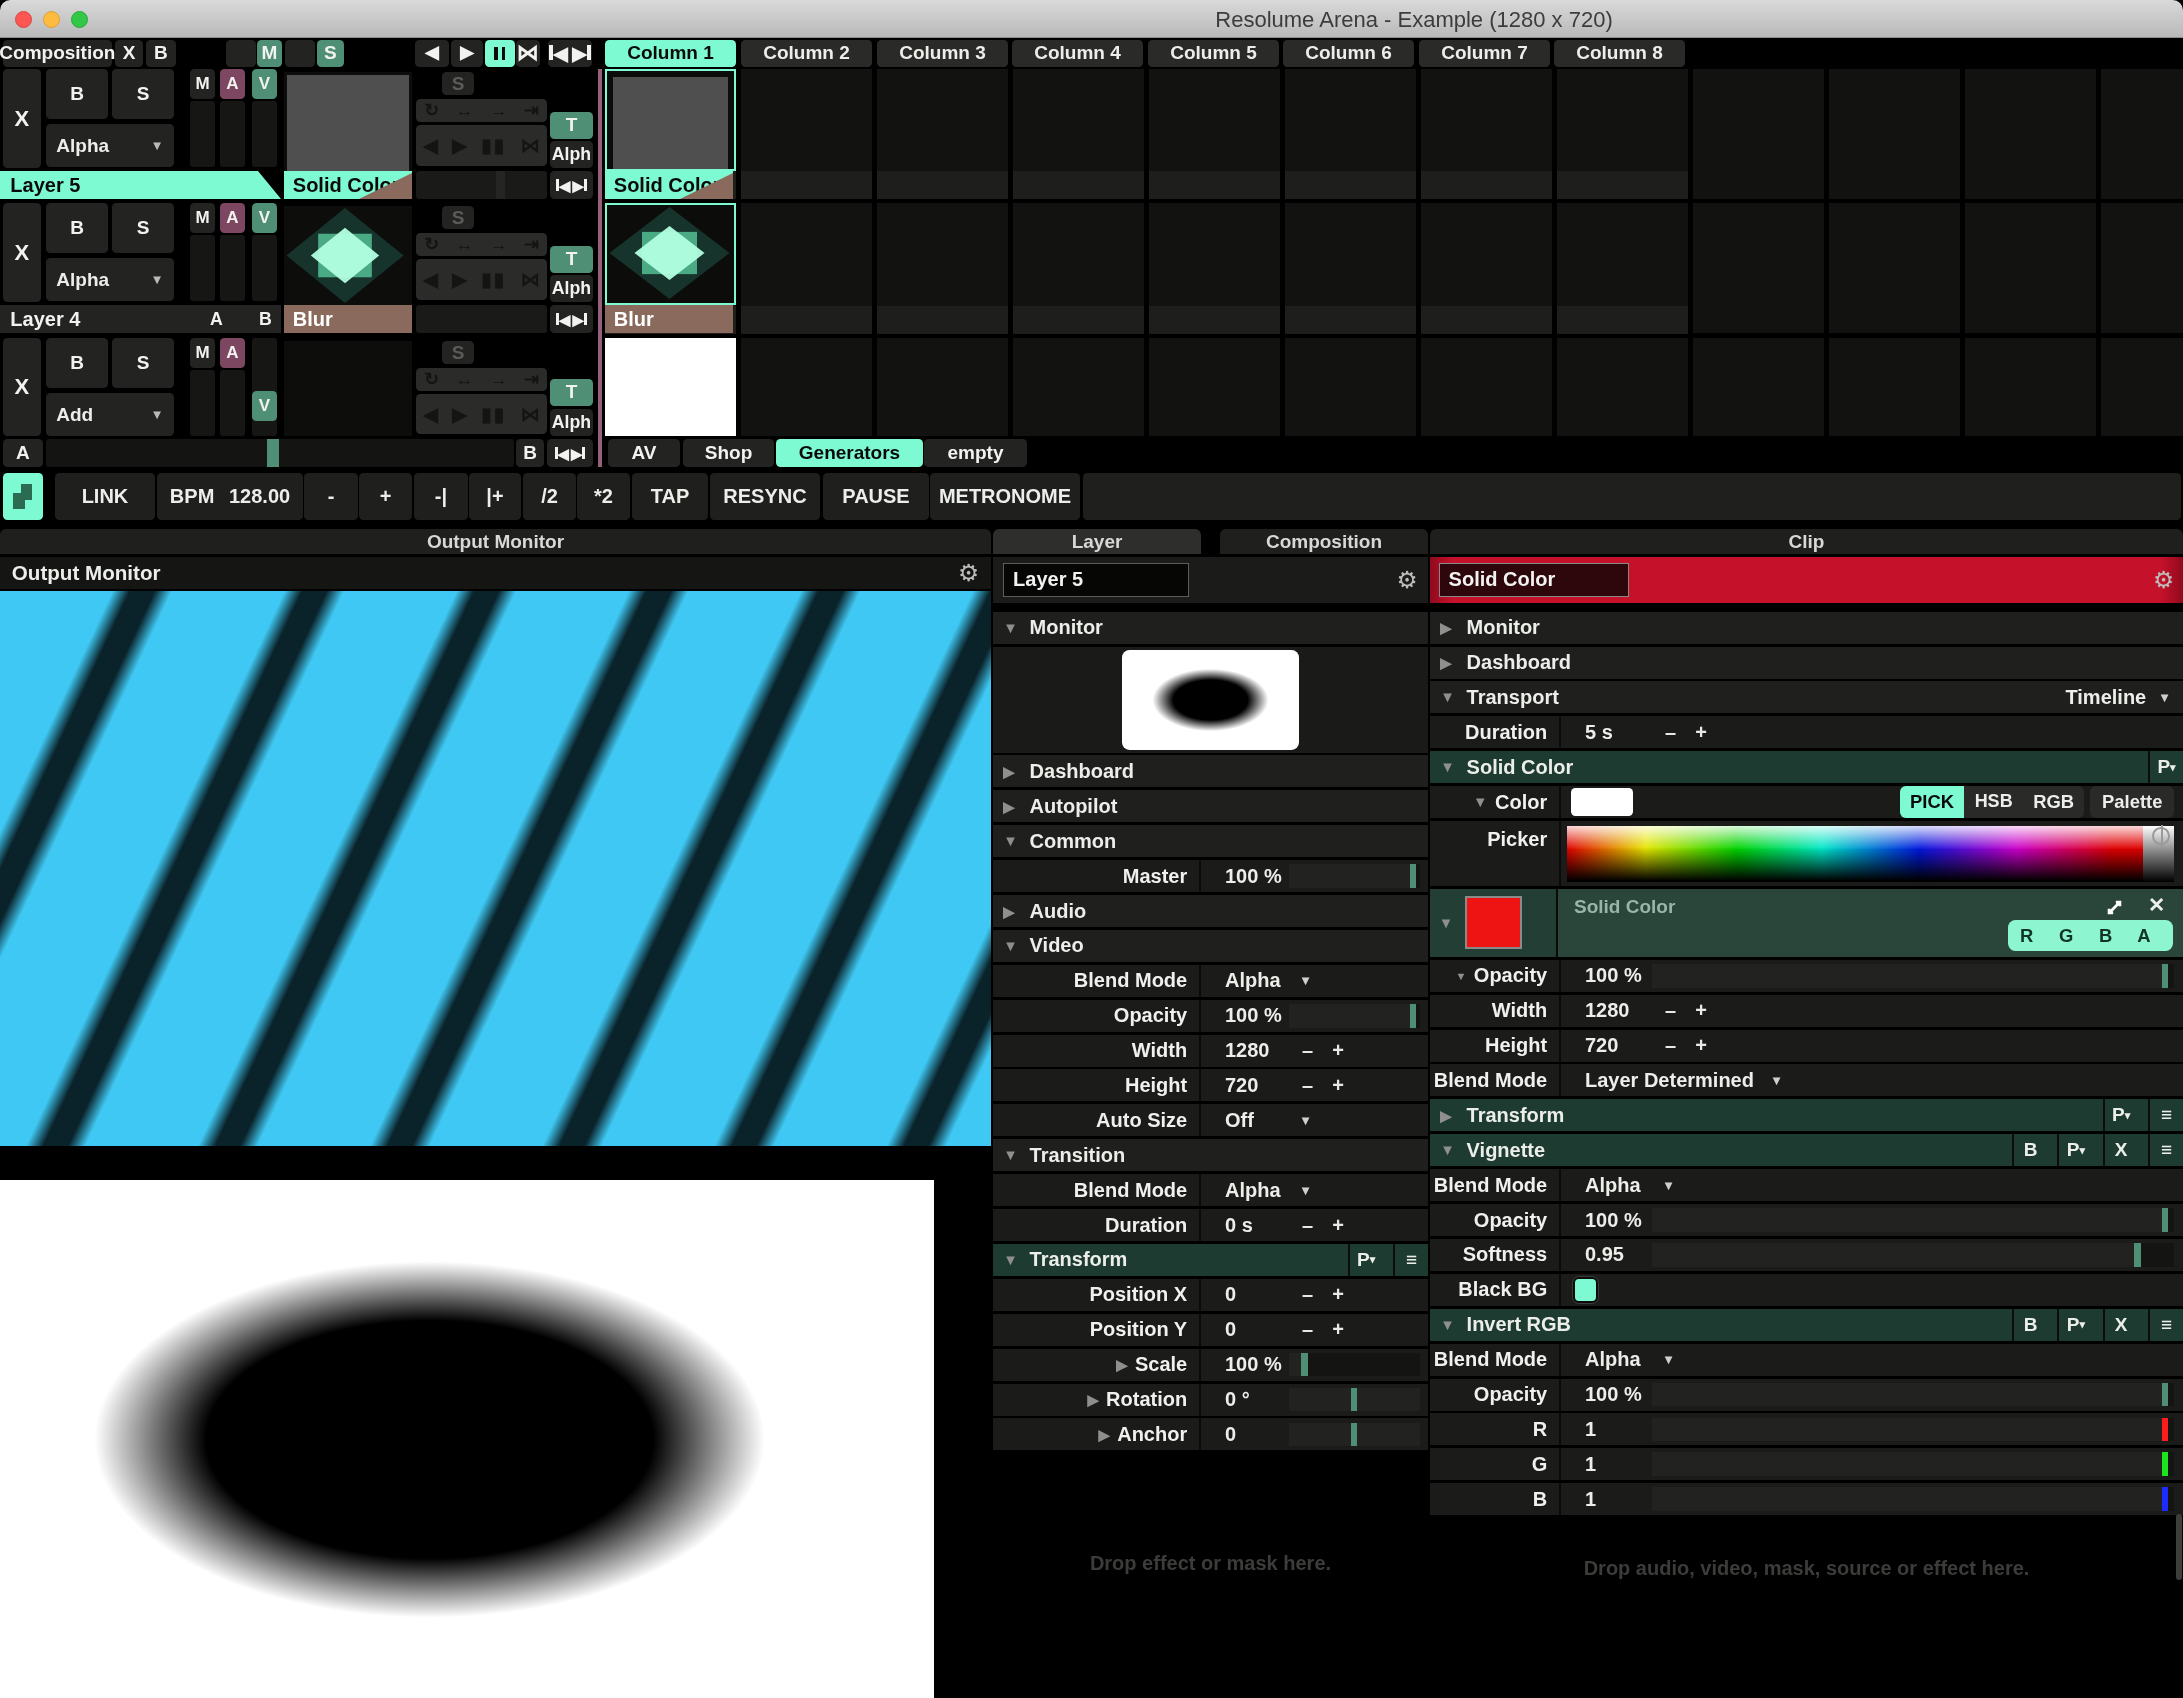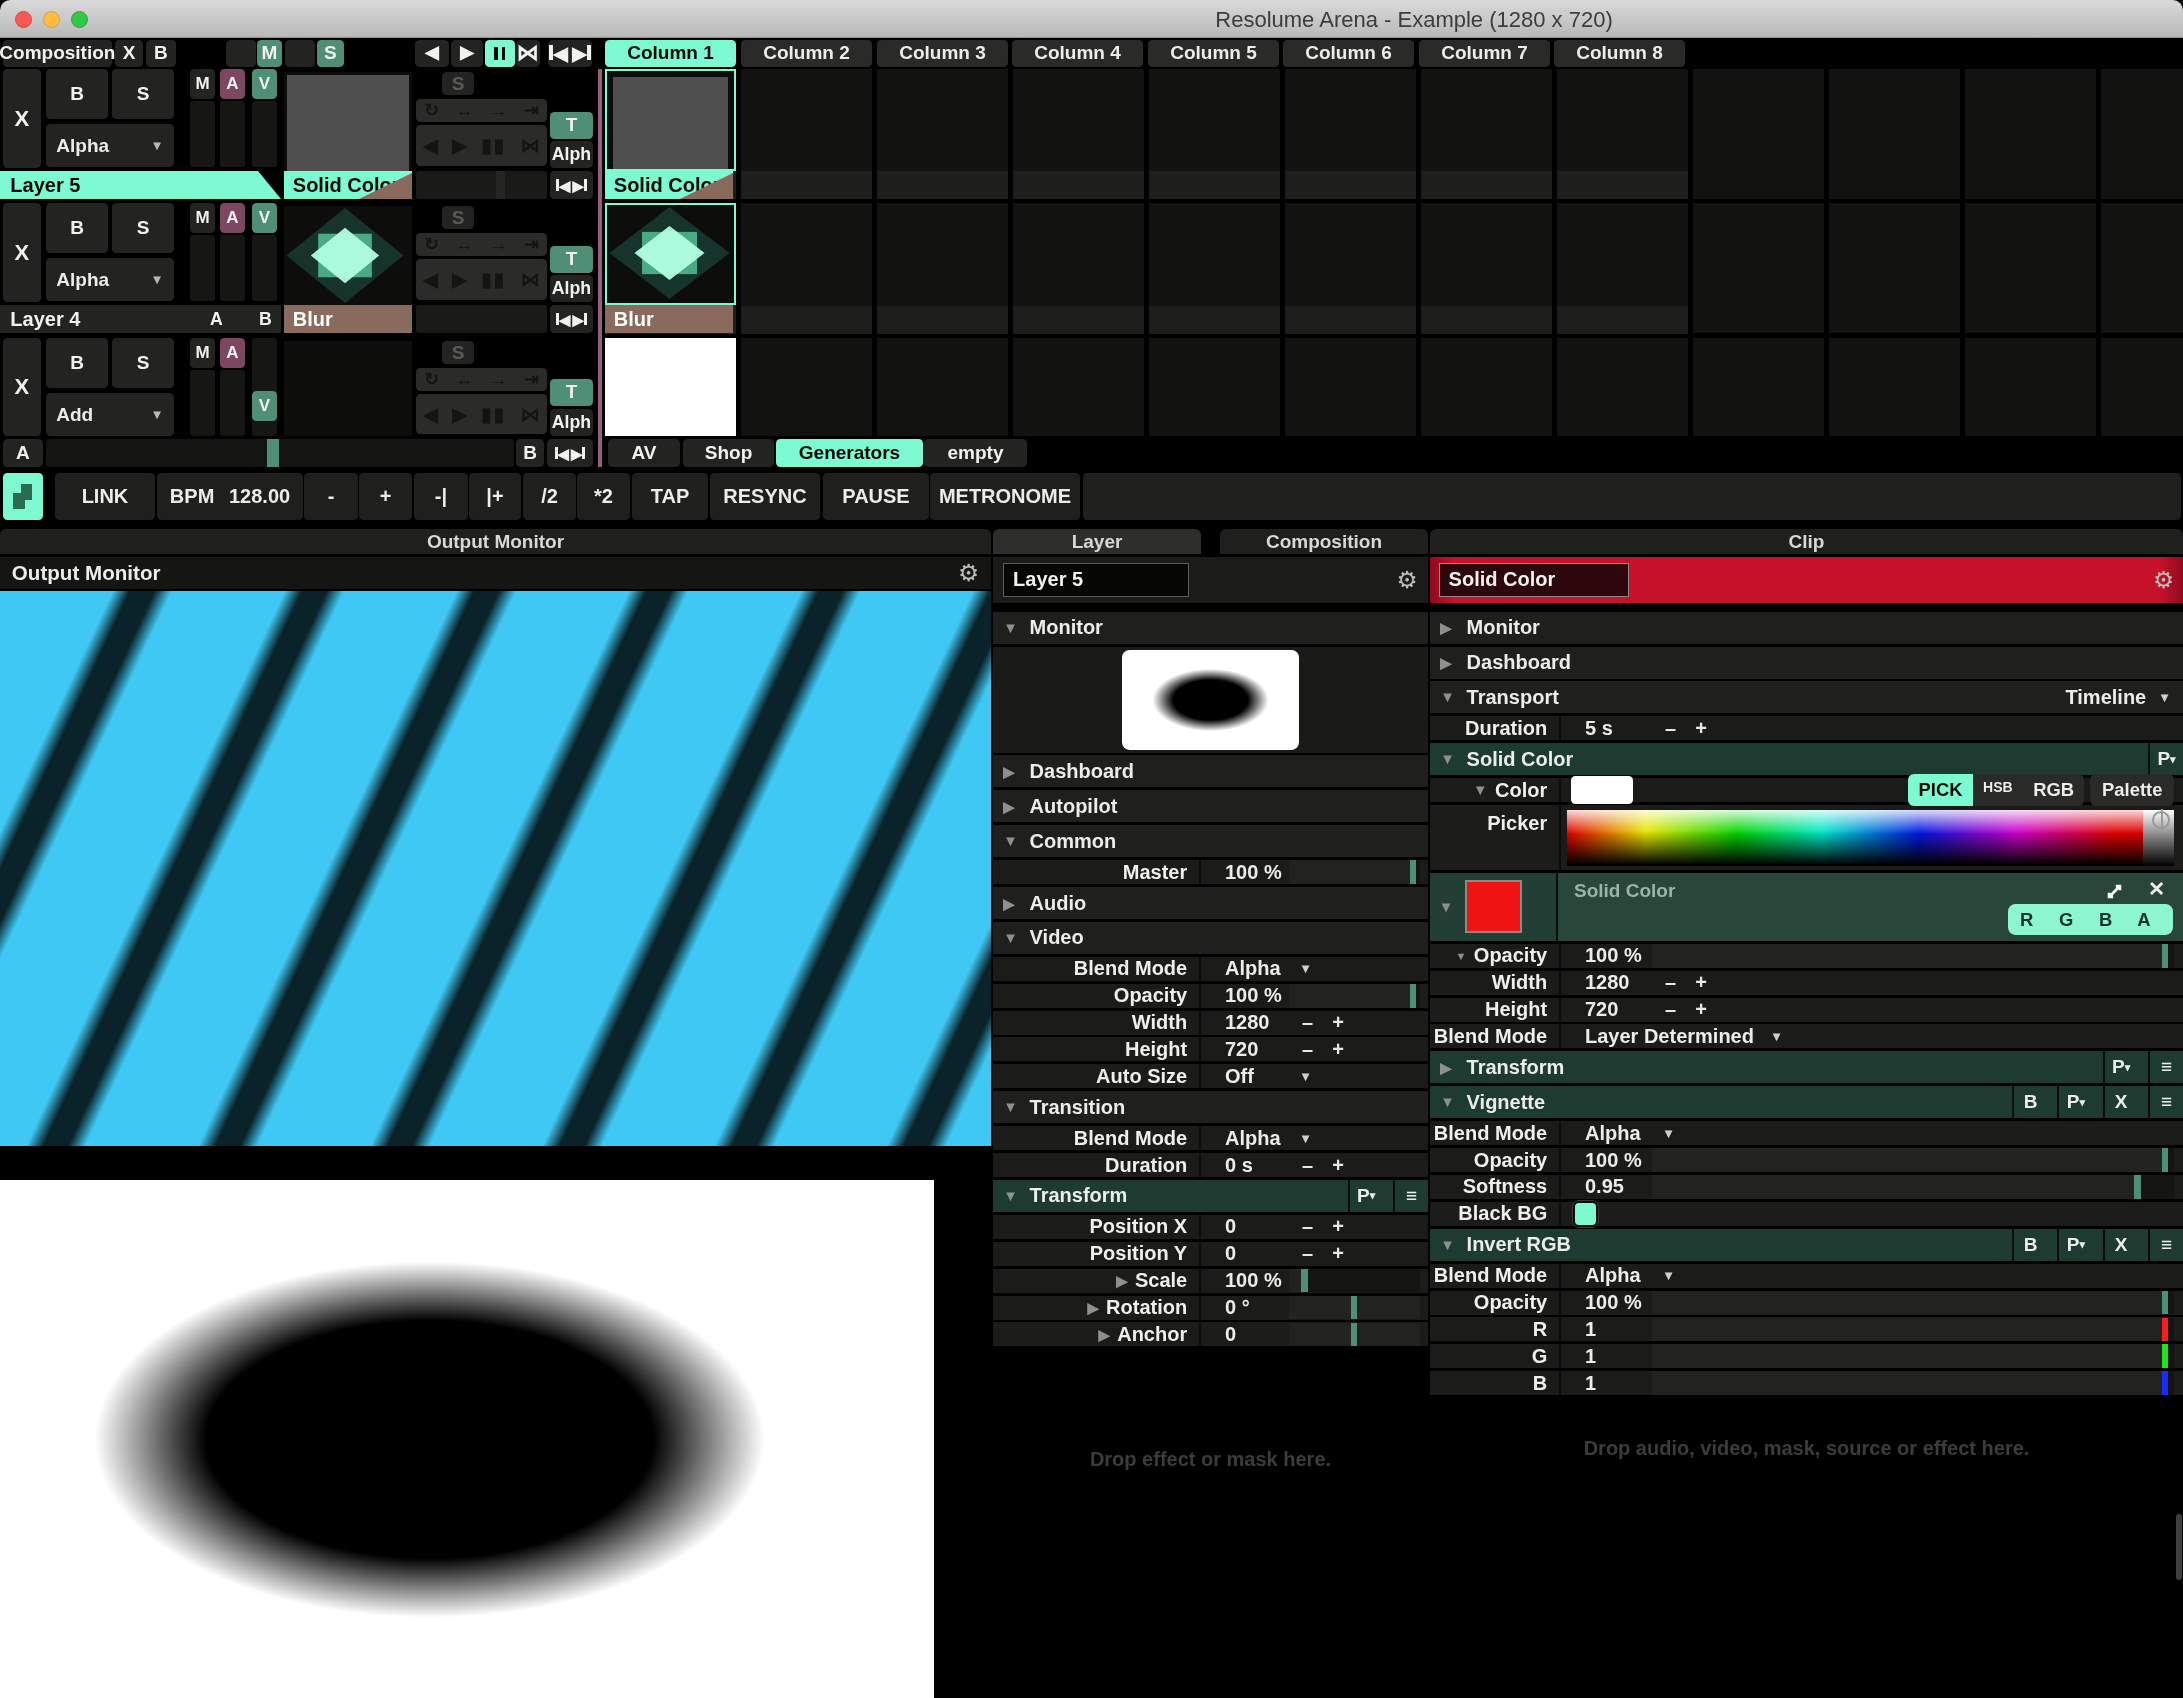--- a/index.html
+++ b/index.html
@@ -78,21 +78,21 @@
     font-weight:bold; font-size:20.6px; padding:0 11.8px; justify-content:space-between; }
   .gear { font-weight:normal; font-size:23.6px; color:#bdbdbb; }
   #outimage { position:absolute; left:0; top:591px; width:991px; height:555px; background:#3fc8f3;
     background-image:repeating-linear-gradient(115deg, rgba(7,25,30,0) 0px, rgba(7,25,30,0) 102px,
       rgba(7,25,30,0.95) 118px, rgba(7,25,30,0.95) 140px, rgba(7,25,30,0) 156px); }
   #previmage { position:absolute; left:0; top:1180px; width:934px; height:519px;
     background:radial-gradient(ellipse 46% 44% at 46% 50%, #000 0 52%, rgba(0,0,0,0) 78%), #fff; }
 
   
   .panel { position:absolute; top:529px; }
-  .prow { display:flex; align-items:center; height:24px; margin-bottom:2.9px; background:#1b1b19; }
+  .prow { display:flex; align-items:center; height:32px; margin-bottom:2.9px; background:#1b1b19; }
   .pl { text-align:right; padding-right:11.8px; font-weight:bold; font-size:20px;
     border-right:2.9px solid #0a0a0a; align-self:stretch; display:flex; align-items:center;
     justify-content:flex-end; color:#f0f0ee; }
   .lp .pl { width:208px; } .cp .pl { width:131px; }
   .pv { width:82px; padding-left:24px; font-weight:bold; font-size:20px; white-space:nowrap; }
   .cp .pv { width:85px; }
   .step { color:#e8e8e6; font-weight:bold; font-size:20px; margin-left:19px; }
   .track { position:relative; height:23.6px; background:#141412; }
   .lp .track { width:131px; margin-left:5.9px; }
   .cp .track { flex:1; margin-left:5.9px; margin-right:8.8px; }
@@ -584,21 +584,21 @@
     </div>
     <div class="prow">
       <div class="pl">
           <span class="arr" style="margin-right:7.4px">▼</span>
           <span>Color</span>
         </div>
       <div style="width:62px;height:28px;background:#fff;border-radius:4.4px;margin-left:10.3px"></div>
       <span class="spacer"></span>
       <div style="display:flex;background:#2a2a28;border-radius:5.9px;overflow:hidden;margin-right:5.9px">
         <div class="mint" style="padding:5.2px 10.3px;font-weight:bold;font-size:18.4px">PICK</div>
-        <div style="padding:5.2px 10.3px;font-weight:bold;font-size:14px">HSB</div>
+        <div style="padding:5.2px 10.3px;font-weight:bold;font-size:18px">HSB</div>
         <div style="padding:5.2px 10.3px;font-weight:bold;font-size:18.4px">RGB</div>
       </div>
       <div style="background:#2a2a28;border-radius:5.9px;padding:5.2px 11.8px;font-weight:bold;font-size:18.4px;margin-right:8.8px">Palette</div>
     </div>
     <div class="prow" style="height:65px">
       <div class="pl" style="align-items:flex-start;padding-top:7.4px">Picker</div>
       <div id="picker">
         <div id="graycol"></div>
         <div id="dropper"></div>
       </div>

